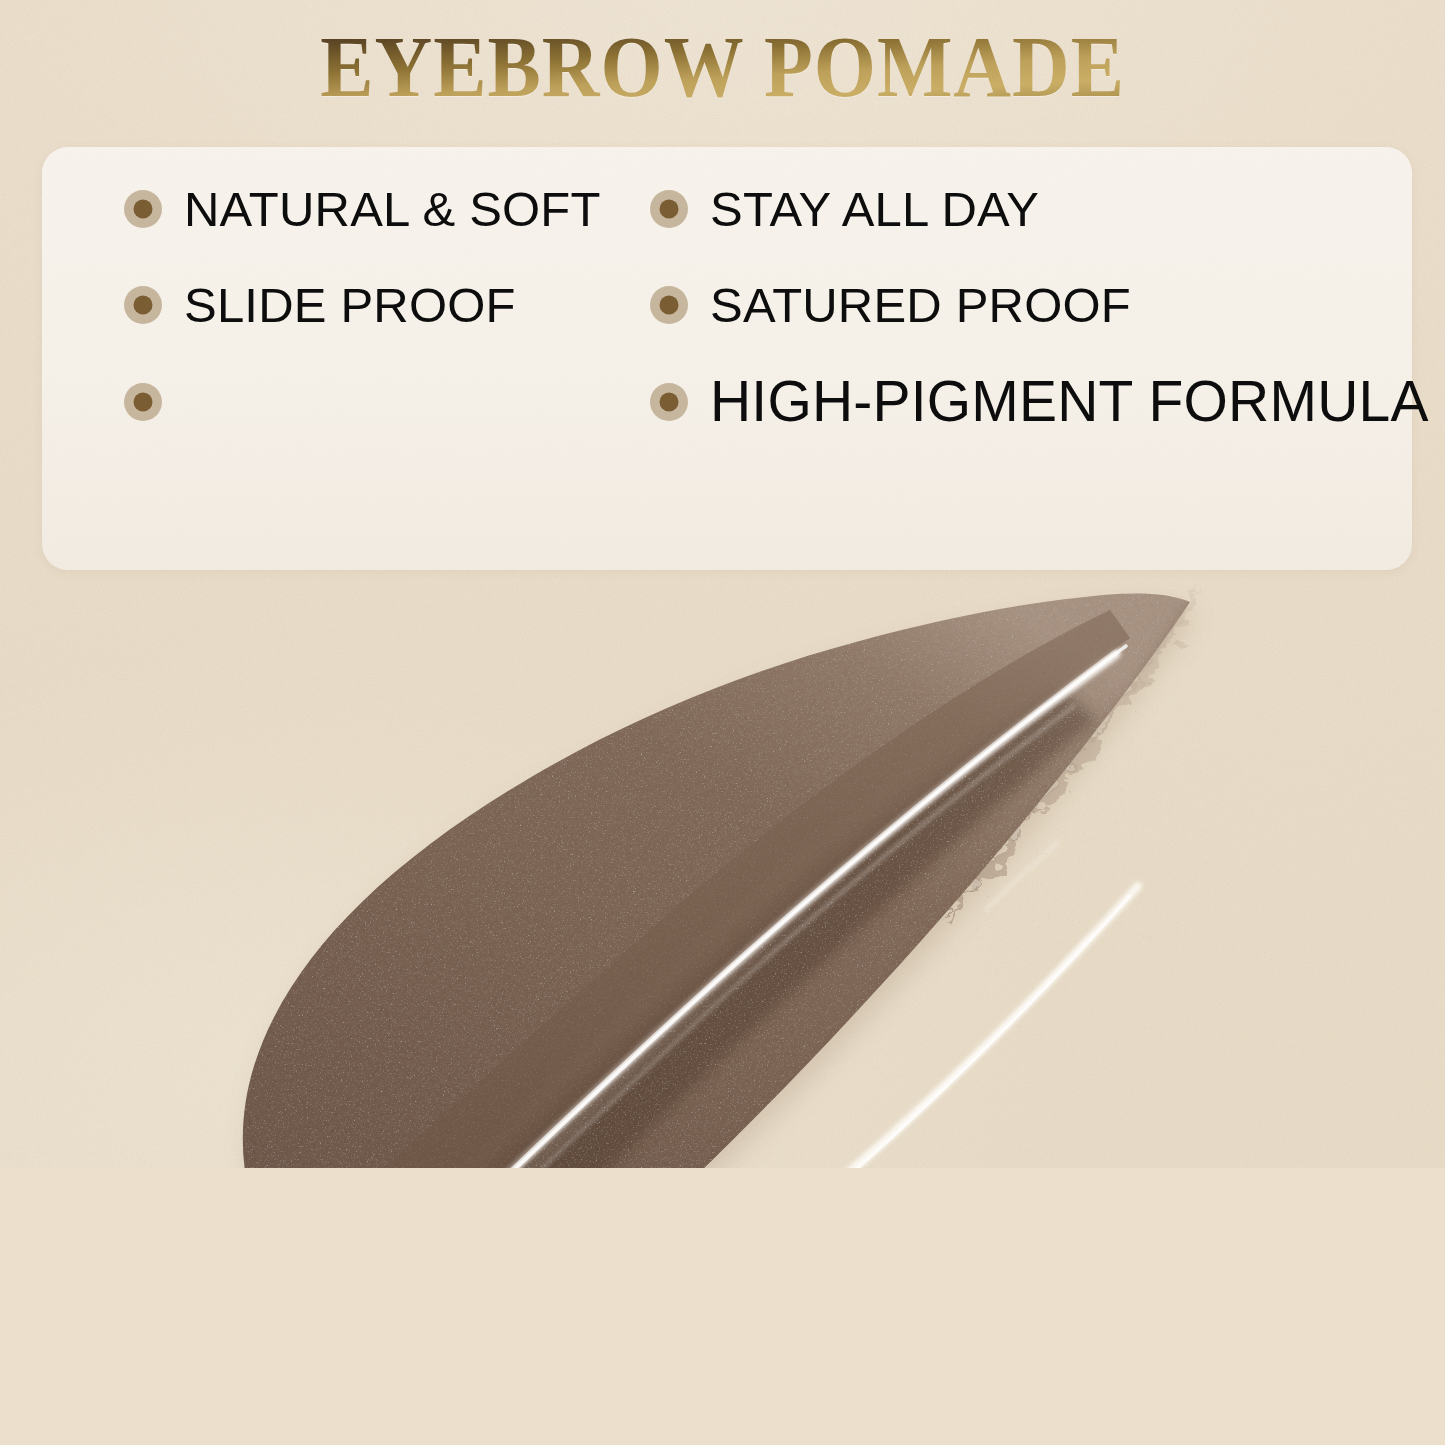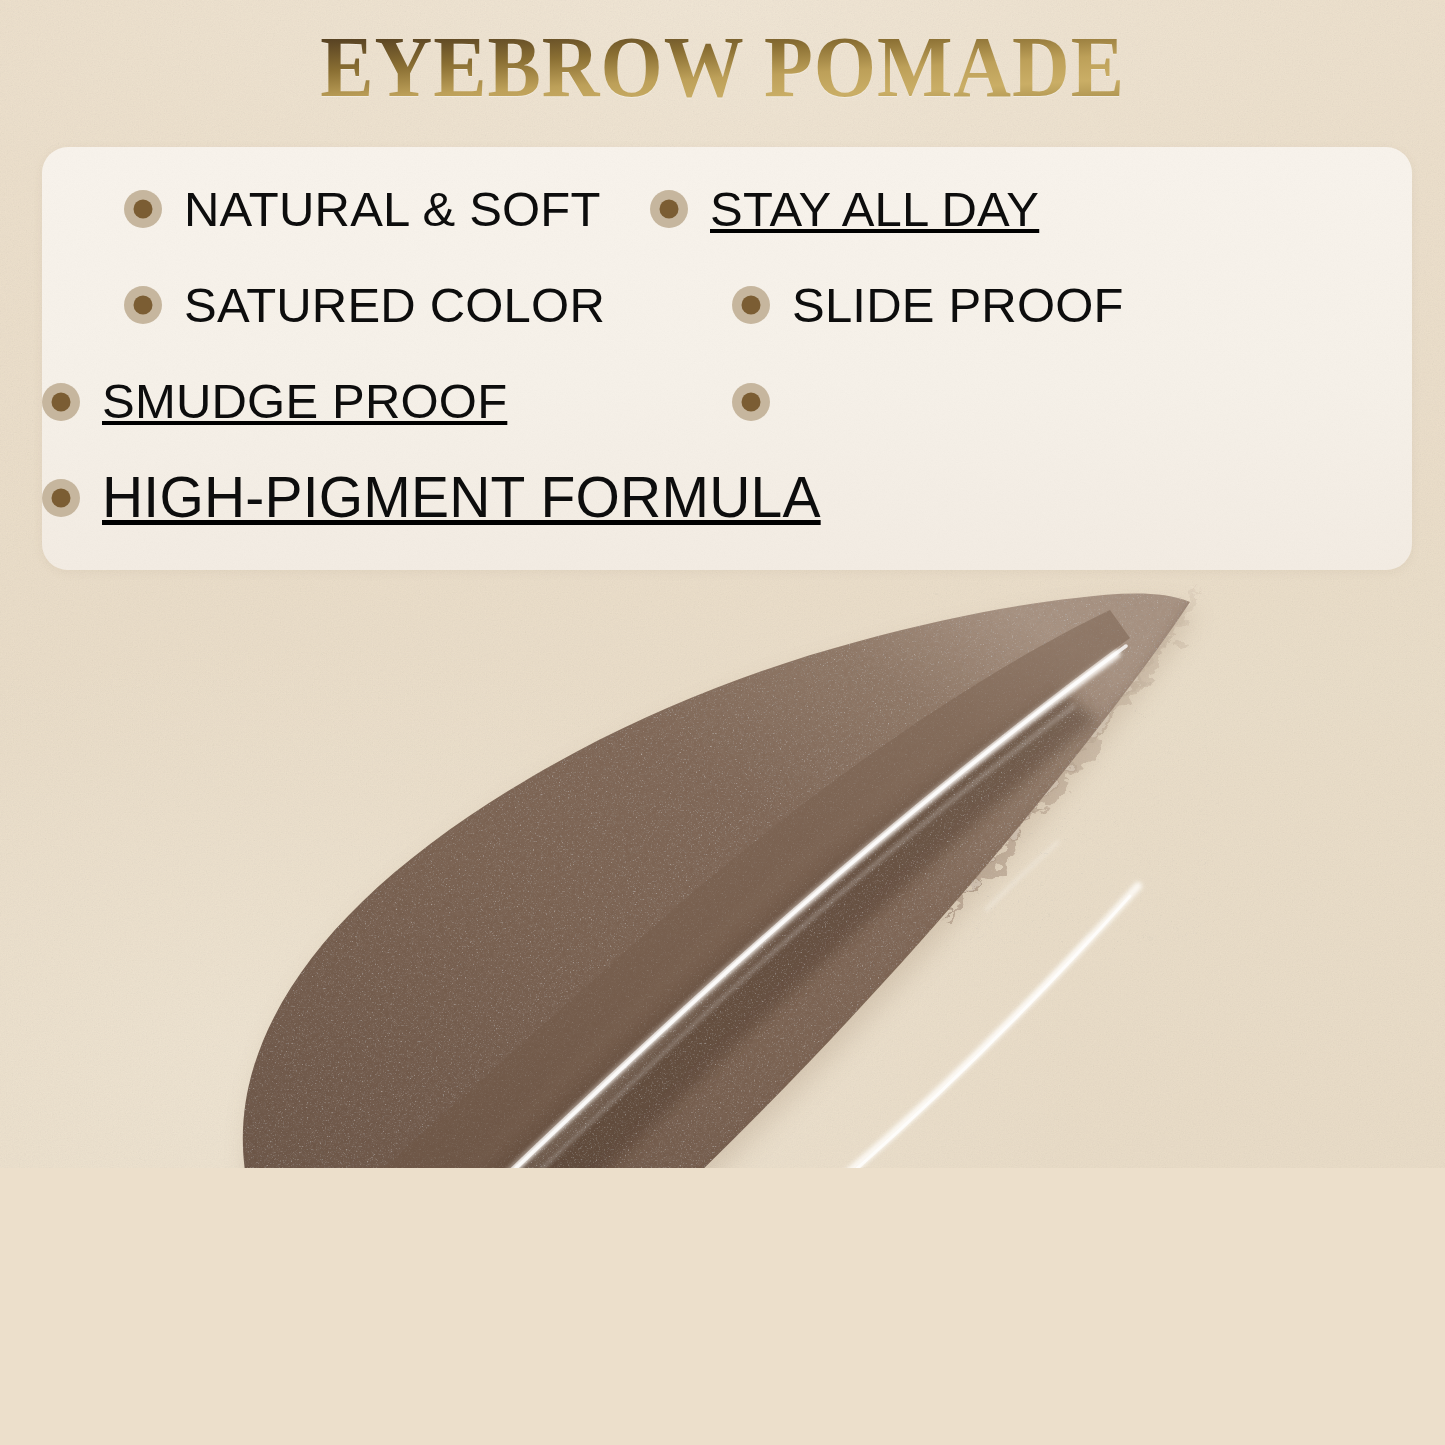--- a/index.html
+++ b/index.html
@@ -59,21 +59,21 @@
     grid-template-rows:repeat(4,1fr);
     align-items:center;
     padding:14px 0 24px 0;
     box-sizing:border-box;
   }
   .feature{
     display:flex;align-items:center;
     padding-left:82px;
     box-sizing:border-box;
   }
-  .feature.col2{padding-left:0px;text-decoration:underline;}
+  .feature.col2{padding-left:0px;}
   .bullet{
     position:relative;flex:0 0 auto;
     width:38px;height:38px;border-radius:50%;
     background:#c6b69e;
     margin-right:22px;
   }
   .bullet::after{
     content:"";position:absolute;left:50%;top:50%;
     width:19px;height:19px;border-radius:50%;
     background:#7b5d33;
@@ -143,32 +143,28 @@
 
       <div class="feature">
         <span class="bullet"></span>
         <span class="feature-label">NATURAL &amp; SOFT</span>
       </div>
       <div class="feature col2">
         <span class="bullet"></span>
         <span class="feature-label">STAY ALL DAY</span>
       </div>
 
+
       <div class="feature">
         <span class="bullet"></span>
-        <span class="feature-label">SATURED COLOR</span>
-      </div>
-
-      <div class="feature">
-        <span class="bullet"></span>
         <span class="feature-label">SLIDE PROOF</span>
       </div>
       <div class="feature col2">
         <span class="bullet"></span>
-        <span class="feature-label">SMUDGE PROOF</span>
+        <span class="feature-label">SATURED PROOF</span>
       </div>
 
       <div class="feature">
         <span class="bullet"></span>
       </div>
       <div class="feature col2">
         <span class="bullet"></span>
         <span class="feature-label small">HIGH-PIGMENT FORMULA</span>
       </div>
 

